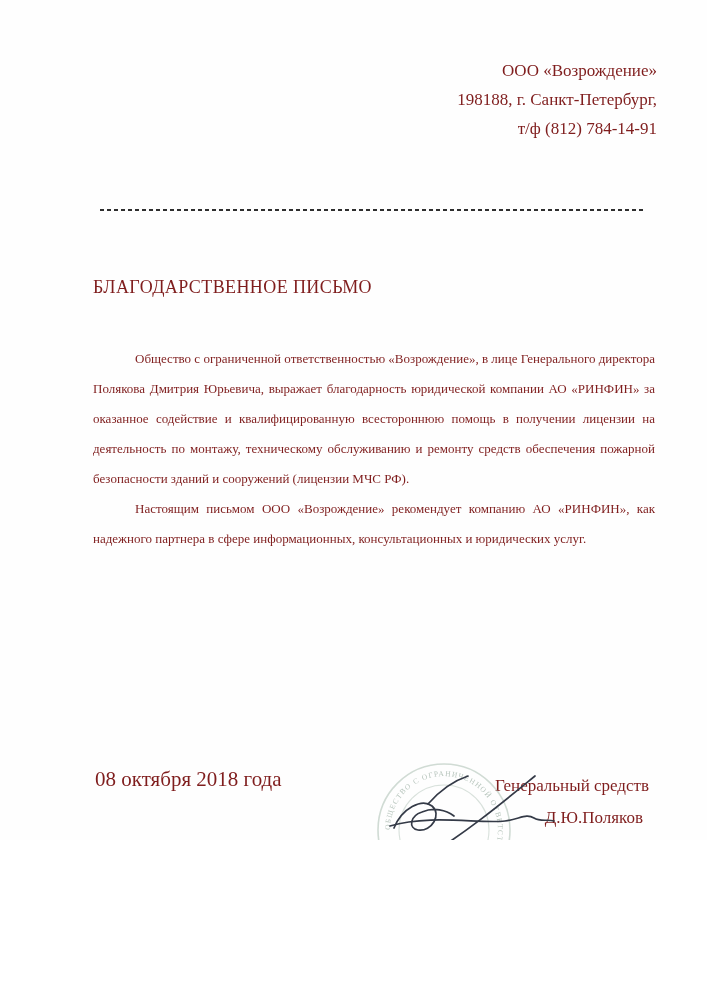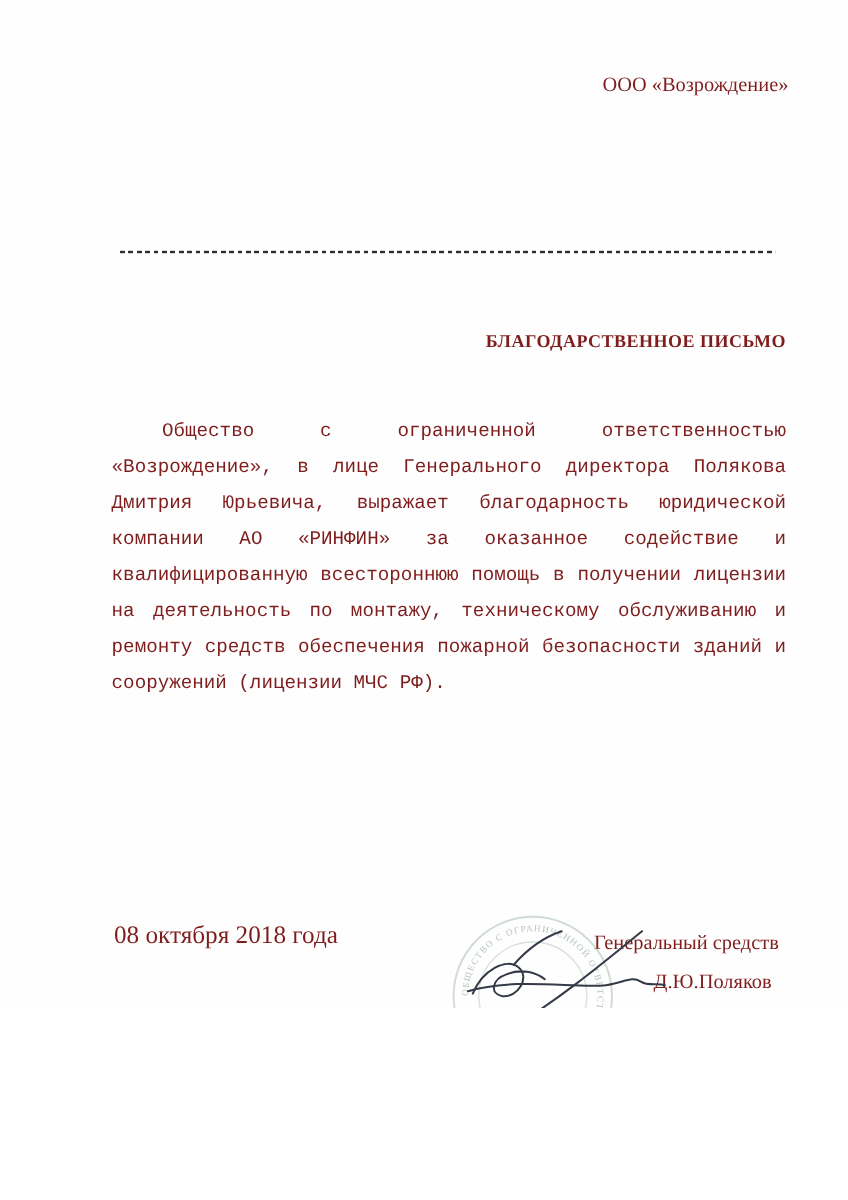--- a/index.html
+++ b/index.html
@@ -27,34 +27,33 @@
     left: 100px;
     width: 546px;
     height: 2px;
     background: repeating-linear-gradient(90deg, #2e2e2e 0 4px, transparent 4px 7px);
   }
   .letter-title {
     position: absolute;
     top: 277px;
     left: 93px;
     width: 562px;
-    text-align: right;
-    font-weight: bold;
-    font-size: 15px;
+    text-align: left;
+    font-weight: normal;
+    font-size: 18px;
     letter-spacing: 0.4px;
   }
   .letter-body {
     position: absolute;
     top: 344px;
     left: 93px;
     width: 562px;
-    font-size: 16px;
+    font-size: 13px;
     line-height: 30px;
     text-align: justify;
-    font-family: Liberation Mono, monospace;
   }
   .letter-body p { margin: 0; text-indent: 42px; }
   .letter-date {
     position: absolute;
     top: 767px;
     left: 95px;
     font-size: 21px;
   }
   .sig-title {
     position: absolute;
@@ -85,28 +84,31 @@
     pointer-events: none;
   }
 </style>
 </head>
 <body>
 
 <div class="page">
 
   <div class="letterhead">
     <div>ООО «Возрождение»</div>
+    <div>198188, г. Санкт-Петербург,</div>
+    <div>т/ф (812) 784-14-91</div>
   </div>
 
   <div class="separator"></div>
 
   <div class="letter-title">БЛАГОДАРСТВЕННОЕ ПИСЬМО</div>
 
   <div class="letter-body">
     <p>Общество с ограниченной ответственностью «Возрождение», в лице Генерального директора Полякова Дмитрия Юрьевича, выражает благодарность юридической компании АО «РИНФИН» за оказанное содействие и квалифицированную всестороннюю помощь в получении лицензии на деятельность по монтажу, техническому обслуживанию и ремонту средств обеспечения пожарной безопасности зданий и сооружений (лицензии МЧС РФ).</p>
+    <p>Настоящим письмом ООО «Возрождение» рекомендует компанию АО «РИНФИН», как надежного партнера в сфере информационных, консультационных и юридических услуг.</p>
   </div>
 
   <div class="letter-date">08 октября 2018 года</div>
 
   <div class="sig-title">Генеральный средств</div>
   <div class="sig-name">Д.Ю.Поляков</div>
   <div class="mp-mark">М.П.</div>
 
   <svg class="stamp-signature" width="340" height="185" viewBox="0 0 340 185">
     <defs>

